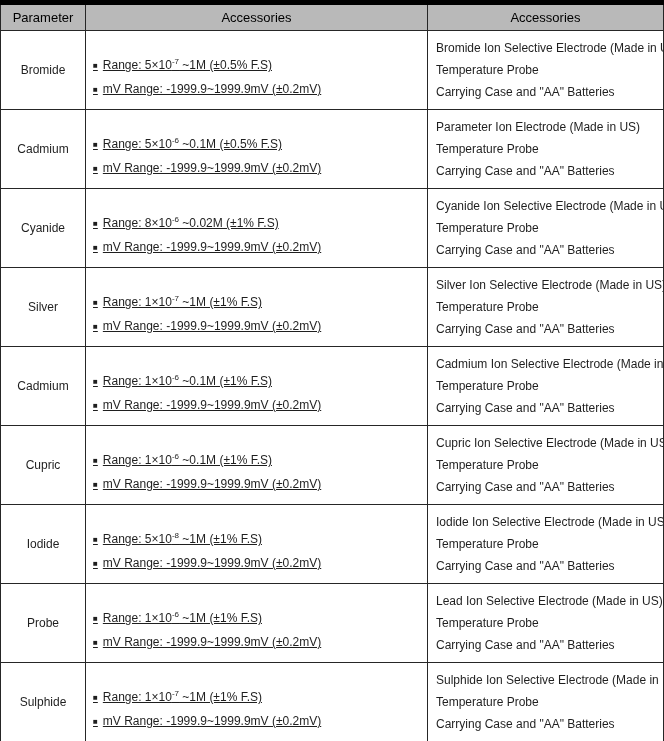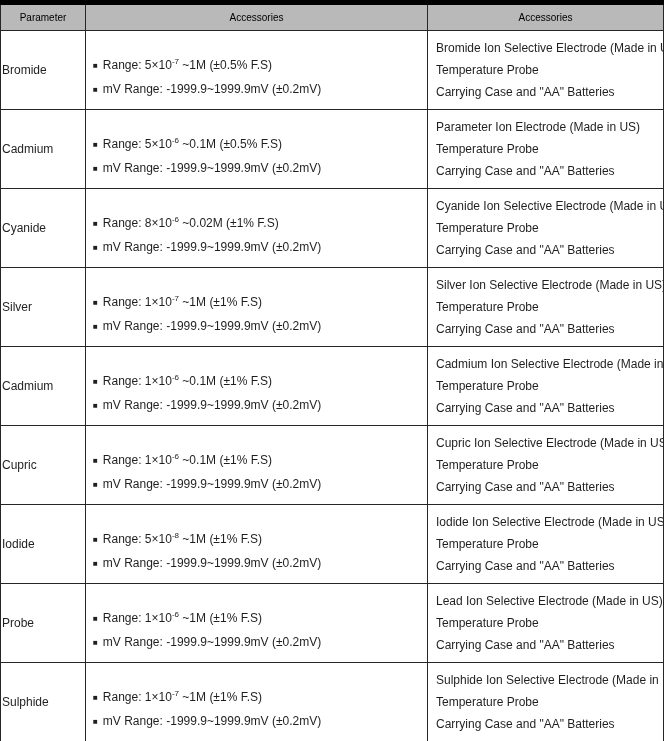--- a/index.html
+++ b/index.html
@@ -17,36 +17,37 @@
     border-left: 1px solid #000000;
     border-right: 1px solid #000000;
   }
   .spec-table th, .spec-table td {
     border: 1px solid #262626;
     overflow: hidden;
   }
   .spec-table thead th {
     background: #b9b9b9;
     height: 23px;
-    font-size: 10px;
+    font-size: 13px;
     font-weight: 400;
     text-align: center;
     color: #000000;
   }
   td.param {
-    text-align: left;
+    text-align: center;
     vertical-align: middle;
     font-size: 12px;
     height: 76px;
     border-radius: 23px;
   }
   td.desc {
     vertical-align: middle;
     padding: 16px 4px 0 7px;
     font-size: 12px;
+    text-decoration: underline;
   }
   td.desc .line { line-height: 22px; white-space: nowrap; }
   .bullet {
     font-size: 8px;
     margin-right: 5px;
     position: relative;
     top: -1px;
   }
   sup.exp {
     font-size: 8px;

